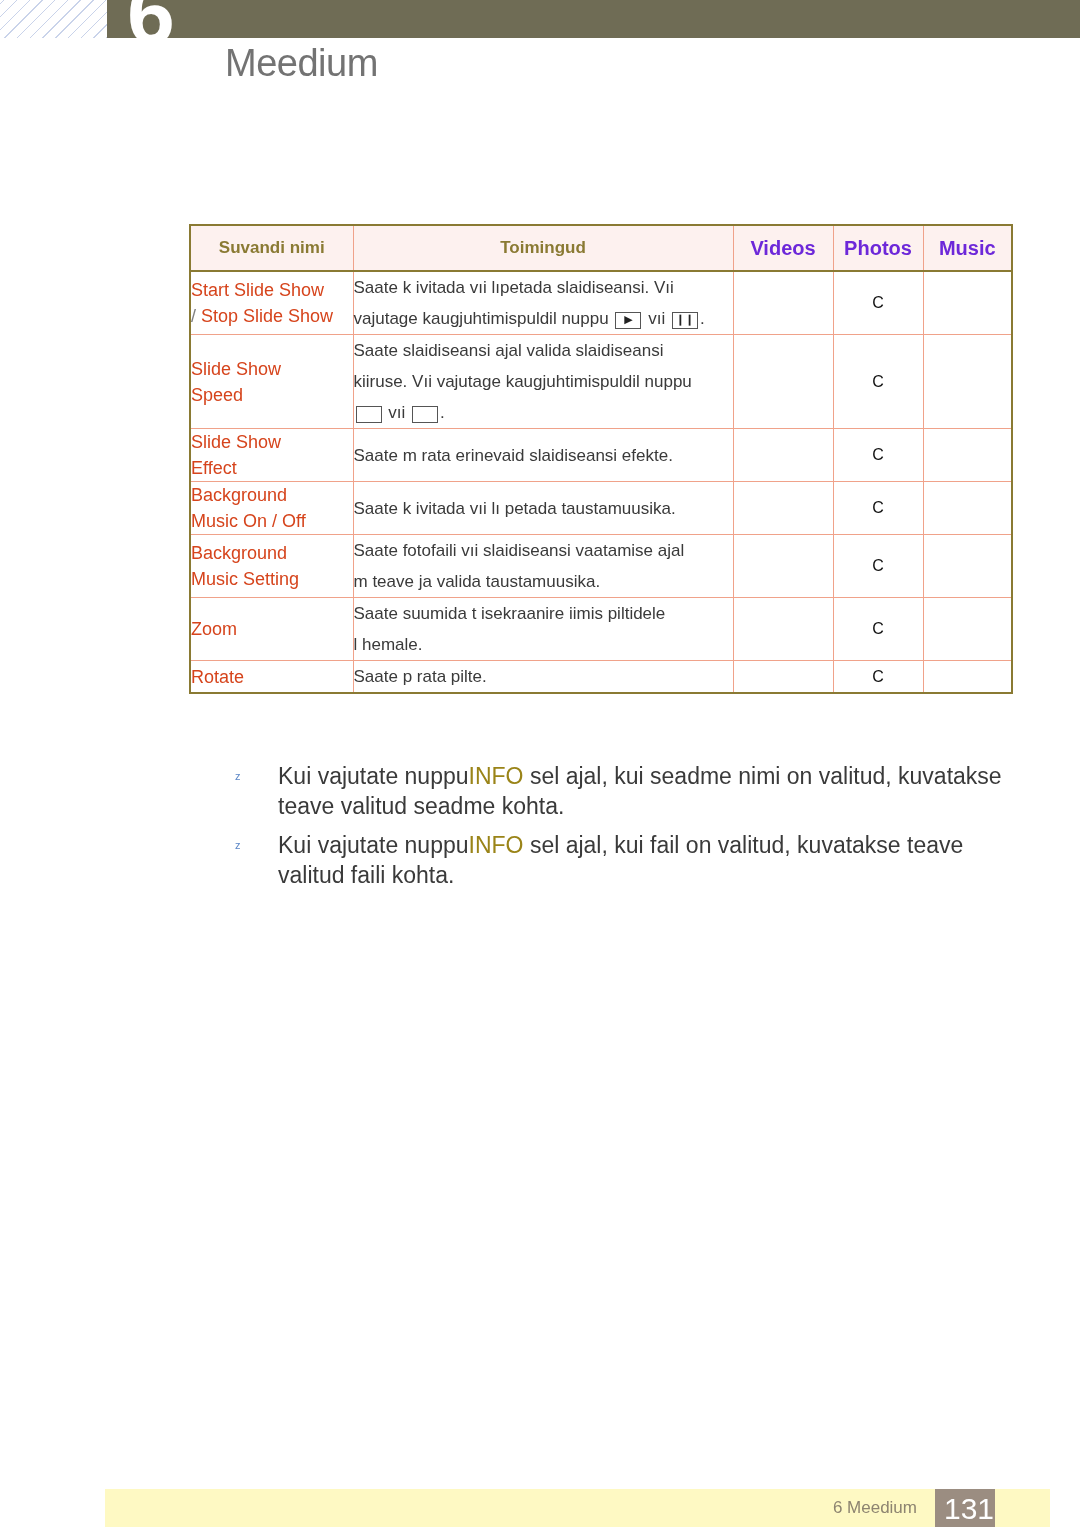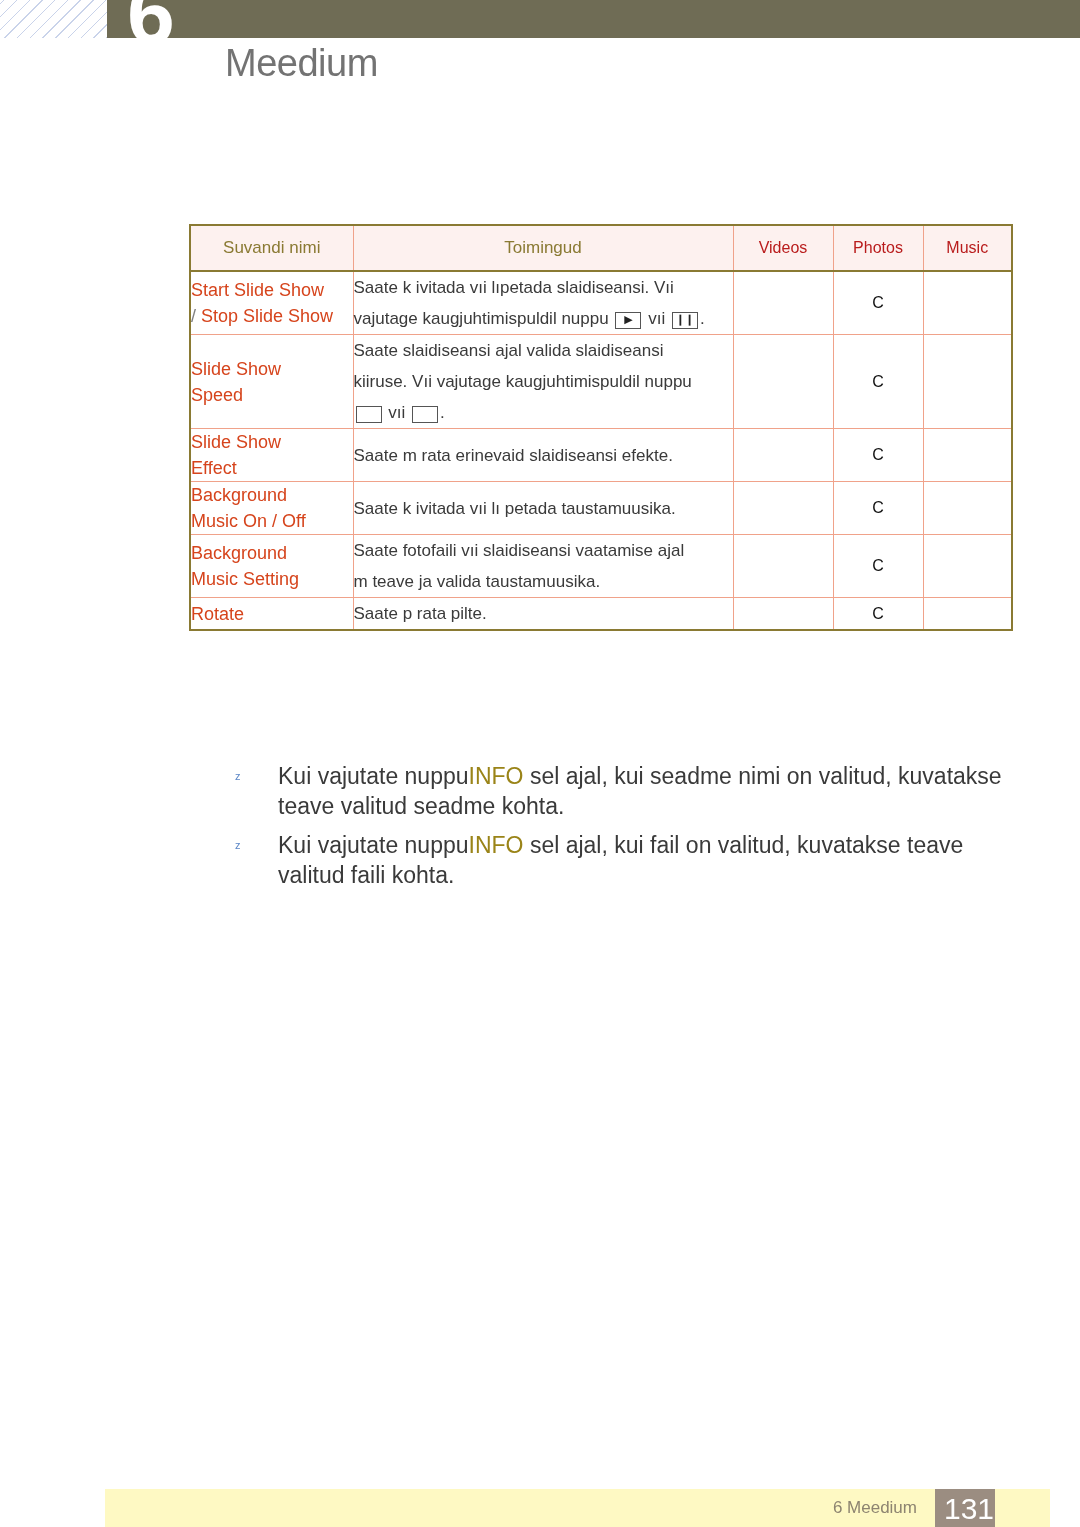--- a/index.html
+++ b/index.html
@@ -72,25 +72,25 @@
     padding: 0;
   }
   
   #options-table {
     border: 2px solid #8a7a33;
   }
   #options-table thead th {
     background: #fdf1ef;
     border-bottom: 2px solid #8a7a33;
     text-align: center;
-    font-weight: normal;
+    font-weight: bold;
     height: 44px;
   }
   .th-olive { color: #8a7a33; font-size: 17px; }
-  .th-orange { color: #b91c1c; font-size: 16px; }
+  .th-orange { color: #6d28d9; font-size: 20px; }
 
   .col-name  { width: 163px; }
   .col-act   { width: 380px; }
   .col-vid   { width: 100px; }
   .col-pho   { width: 90px; }
   .col-mus   { width: 89px; }
 
   td.cell-name {
     color: #d6441c;
     font-size: 18px;
@@ -252,20 +252,27 @@
         <td class="cell-mark"></td>
       </tr>
       <tr>
         <td class="cell-name"><span>Background</span><br><span>Music Setting</span></td>
         <td class="cell-action"><span>Saate fotofaili vıi slaidiseansi vaatamise ajal</span><br><span>m  teave ja valida taustamuusika.</span></td>
         <td class="cell-mark"></td>
         <td class="cell-mark">C</td>
         <td class="cell-mark"></td>
       </tr>
       <tr>
+        <td class="cell-name"><span>Zoom</span></td>
+        <td class="cell-action"><span>Saate suumida t isekraanire iimis piltidele</span><br><span>l hemale.</span></td>
+        <td class="cell-mark"></td>
+        <td class="cell-mark">C</td>
+        <td class="cell-mark"></td>
+      </tr>
+      <tr>
         <td class="cell-name"><span>Rotate</span></td>
         <td class="cell-action"><span>Saate p  rata pilte.</span></td>
         <td class="cell-mark"></td>
         <td class="cell-mark">C</td>
         <td class="cell-mark"></td>
       </tr>
     </tbody>
 </table>
 
 <div id="notes">

